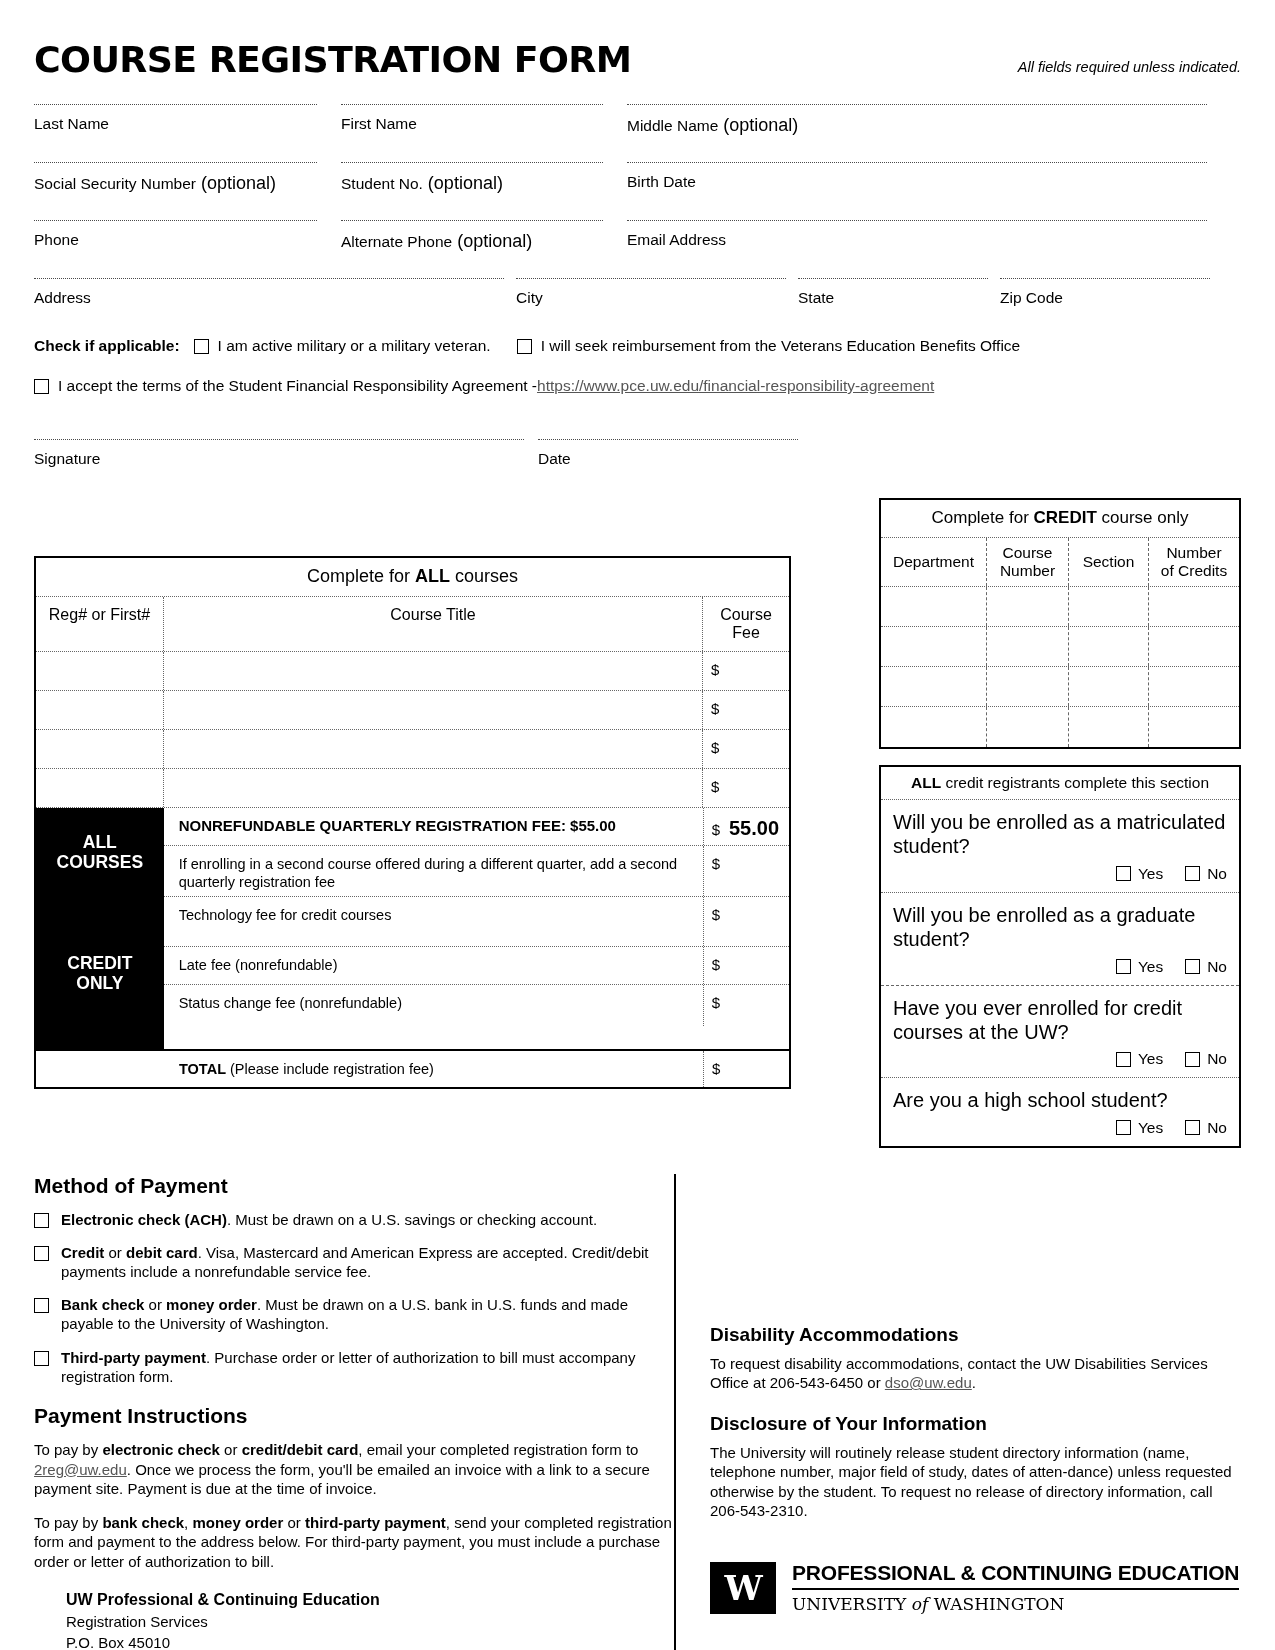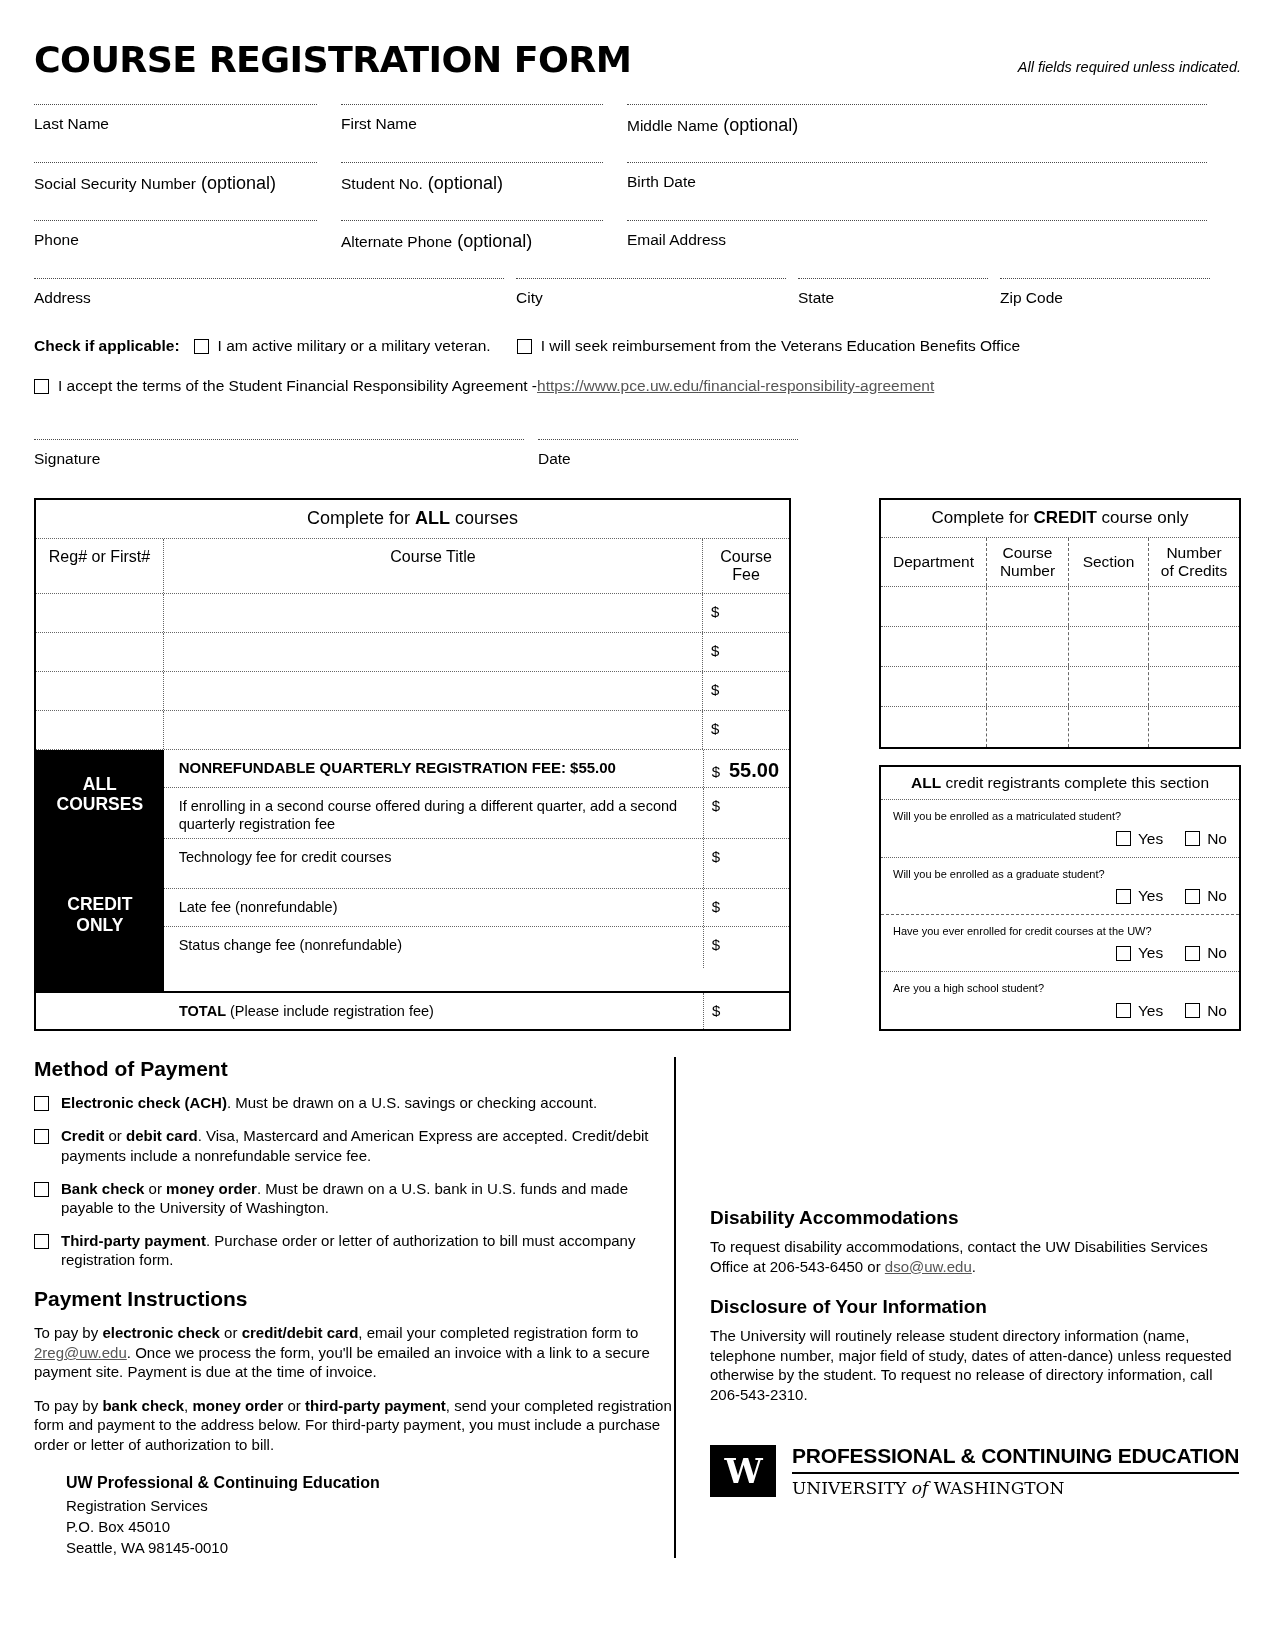--- a/index.html
+++ b/index.html
@@ -115,21 +115,21 @@
   .rcell { border-right:1.4px dashed #666; }
   .rcell:last-child { border-right:none; }
 
   
   .qbox { border:2.2px solid #000; margin-top:16px; }
   .qcap { text-align:center; font-size:15.5px; padding:7px 0; border-bottom:1.4px dotted #666; }
   .qcap b { font-weight:bold; }
   .qitem { border-bottom:1.4px dotted #666; padding:10px 12px 9px 12px; }
   .qitem:last-child { border-bottom:none; }
   .qitem.dash { border-bottom:1.6px dashed #666; }
-  .qtext { font-size:11px; line-height:1.22; }
+  .qtext { font-size:20px; line-height:1.22; }
   .qopts { display:flex; justify-content:flex-end; align-items:center; margin-top:6px; font-size:15.5px; }
   .qopts .cbx { margin-right:7px; }
   .qopts .sp { width:22px; }
 
   
   .bottom { display:flex; margin-top:26px; }
   .bl { width:640px; }
   .vdiv { width:2px; background:#000; margin:0 26px 0 0; align-self:stretch; }
   .br { flex:1; padding-left:8px; }
 

